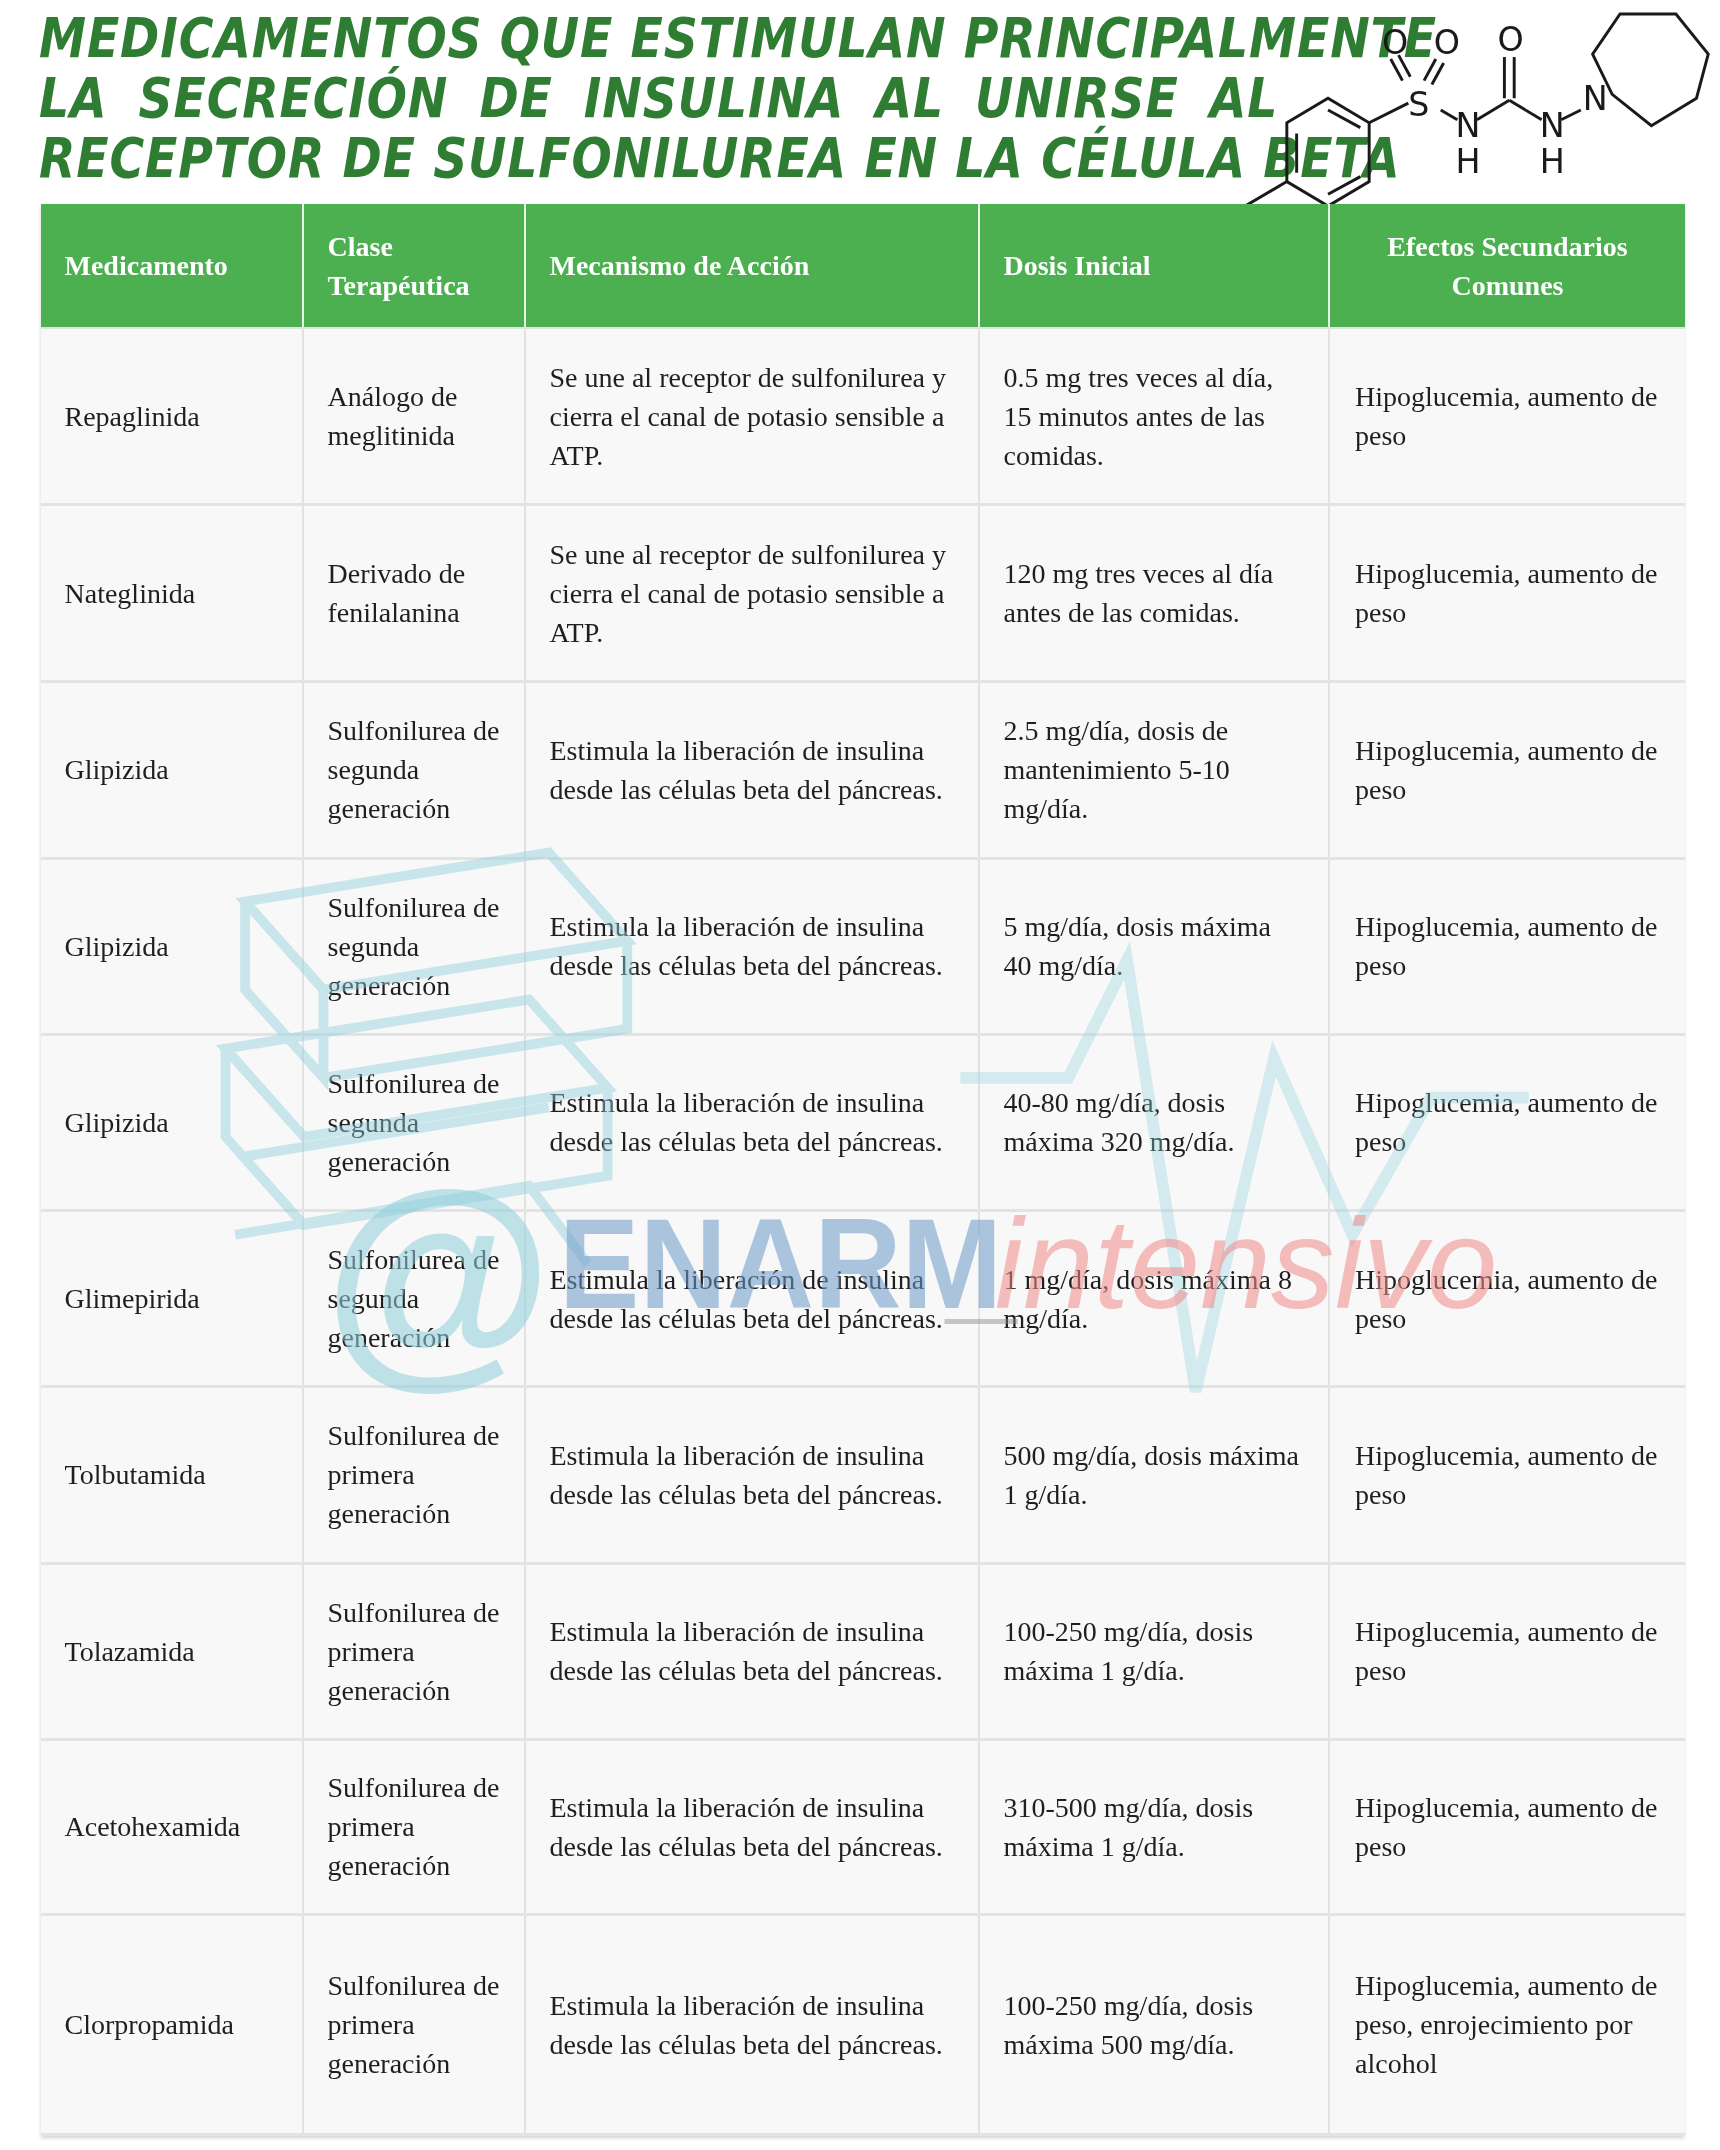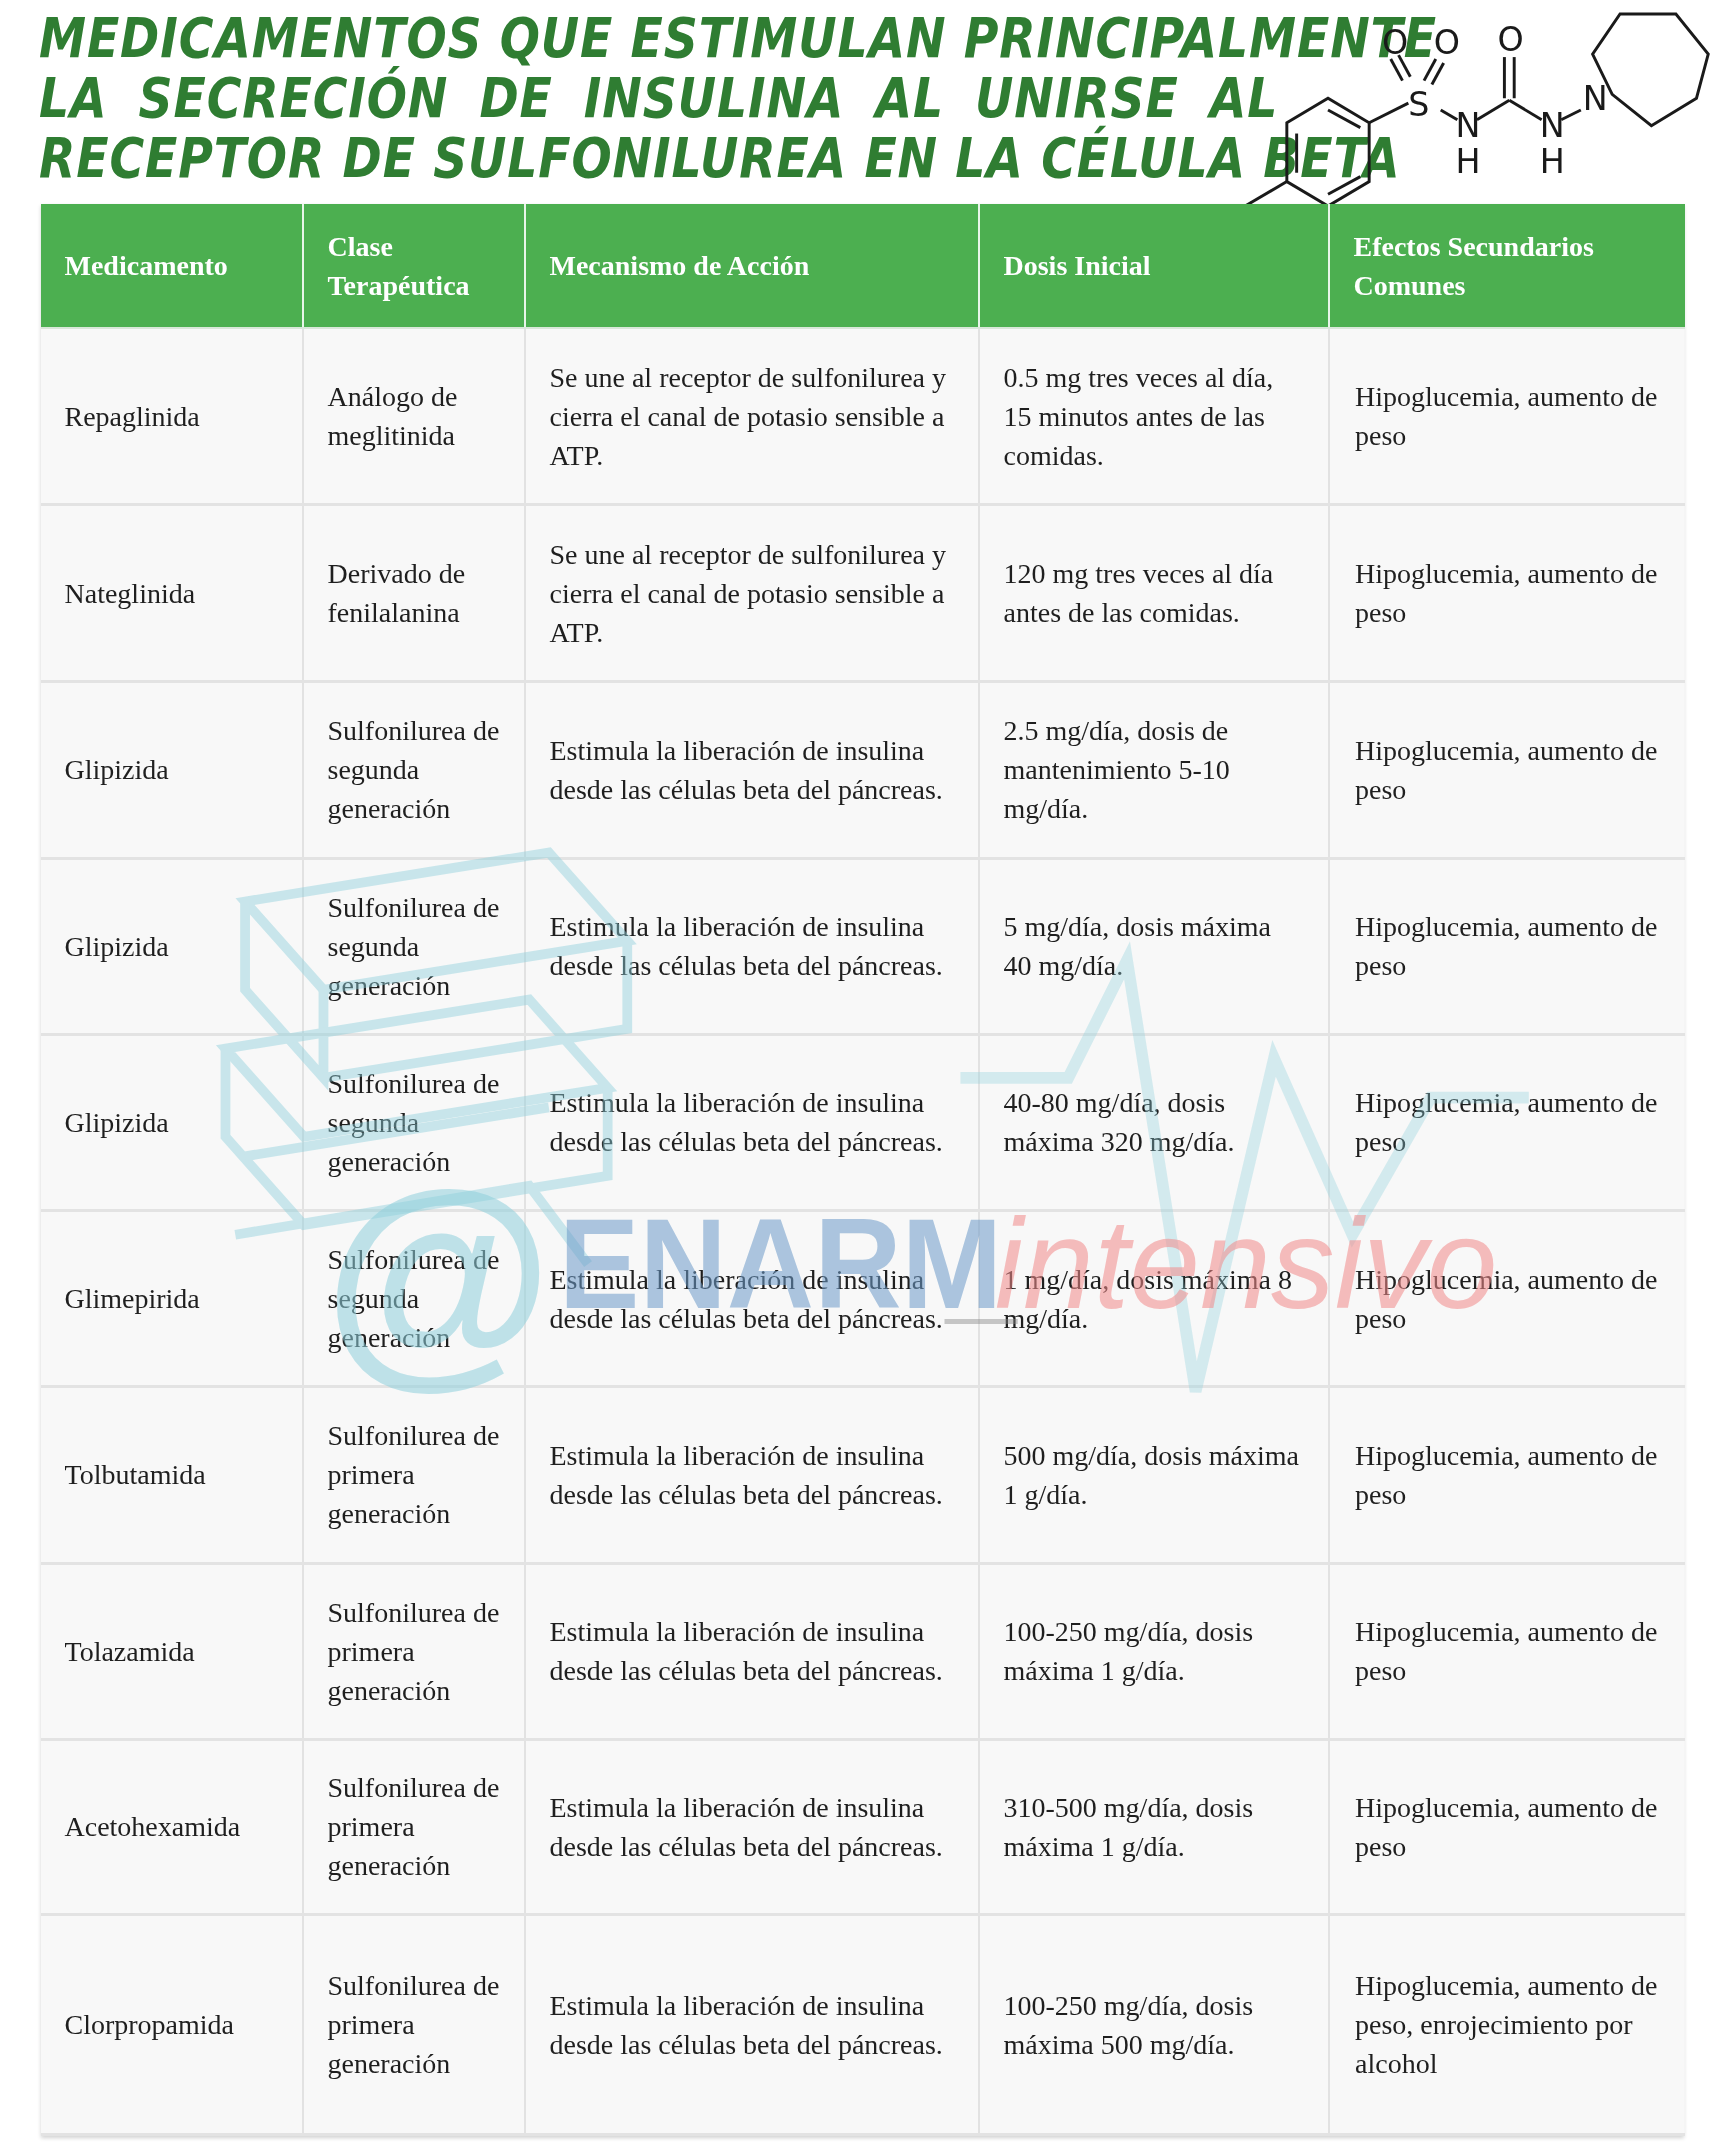--- a/index.html
+++ b/index.html
@@ -20,21 +20,21 @@
     position: absolute; left: 41px; top: 204px; width: 1643px; height: 1932px;
     box-shadow: 0 2px 3.9px rgba(0,0,0,0.18);
     font-family: Liberation Serif, serif;
   }
   table { border-collapse: collapse; width: 100%; height: 100%; table-layout: fixed; position: relative; z-index: 1; }
   th {
     background: #4caf50; color: #ffffff; text-align: left; font-weight: bold;
     font-size: 28px; line-height: 39px; padding: 0 23.5px; height: 123px;
     border-right: 2px solid #e8f5e9; border-bottom: 2.9px solid #d9e7d9; vertical-align: middle;
   }
-  th:last-child { border-right: none; }
+  th:last-child { border-right: none; text-align: center; }
   td {
     background: rgba(247,247,247,0.82); font-size: 28px; line-height: 39px; padding: 0 23.5px;
     border-right: 2px solid #e2e2e2; border-bottom: 3.9px solid #e3e3e3; vertical-align: middle;
   }
   td:last-child { border-right: none; padding-left: 25px; }
   td.center { text-align: center; }
   .watermark { position: absolute; left: 0; top: 0; width: 1720px; height: 2150px; pointer-events: none; z-index: 2; }
 </style>
 </head>
 <body>

